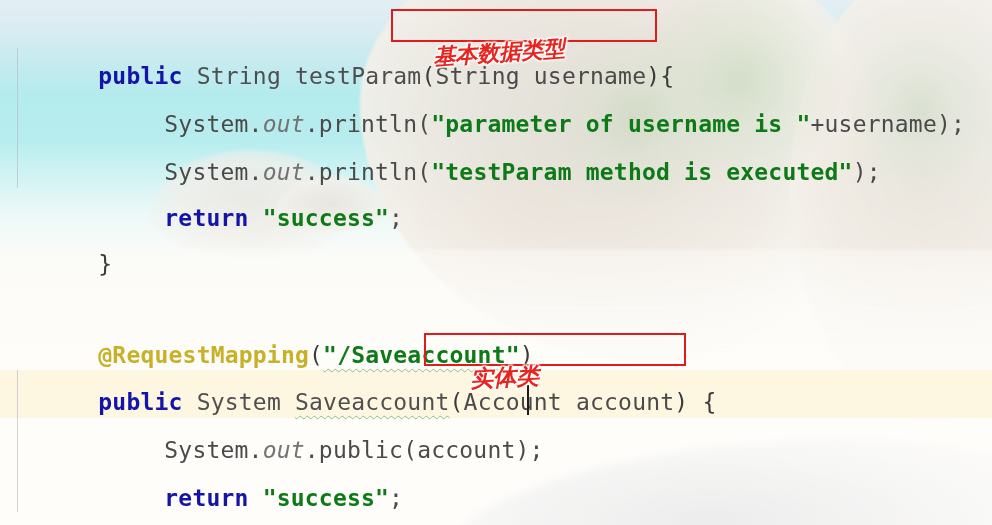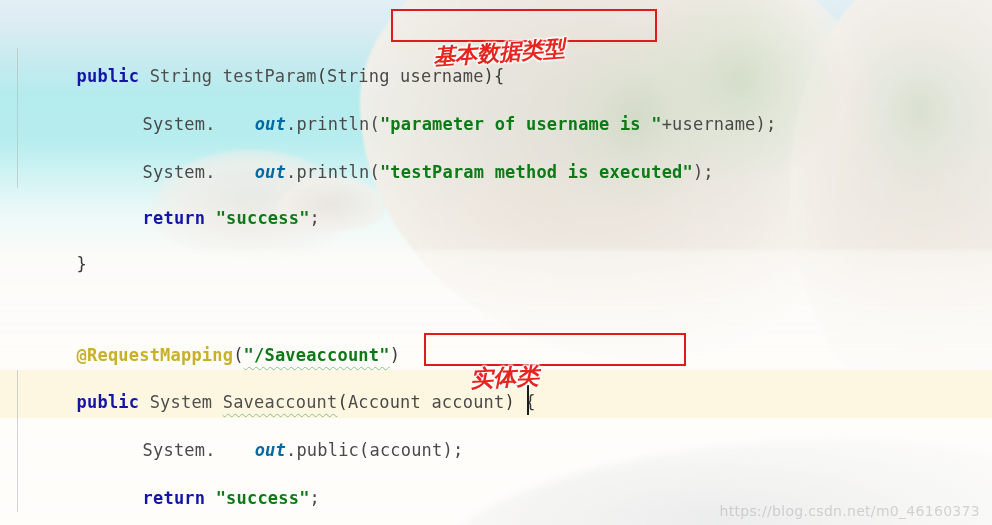--- a/index.html
+++ b/index.html
@@ -117,21 +117,21 @@
   }
   .haze {
     inset: 0; left: 0; top: 0; width: 992px; height: 525px;
     background: rgba(255,255,255,.42);
   }
 
   
   #editor {
     position: absolute;
     inset: 0;
-    font-size: 17px;
+    font-size: 23px;
     line-height: 48px;
     letter-spacing: .2px;
   }
   .line {
     position: absolute;
     left: 0;
     width: 992px;
     height: 48px;
     white-space: pre;
     color: #4a4a4a;
@@ -155,21 +155,21 @@
     width: 1px;
     background: #b9bdc0;
     opacity: .65;
   }
 
   
   .kw        { color: #1414a8; font-weight: bold; }
   .type      { color: #4f4f4f; }
   .ident     { color: #4a4a4a; }
   .str       { color: #0d7a17; font-weight: bold; }
-  .statfield { color: #0369a1; font-weight: bold; font-style: italic; margin-left: 39px; }
+  .statfield { color: #737373; font-weight: normal; font-style: italic; }
   .anno      { color: #c8b028; font-weight: bold; }
   .punct     { color: #3a3a3a; }
   .wavy {
     text-decoration: underline;
     text-decoration-style: wavy;
     text-decoration-color: #8fbf8f;
     text-decoration-thickness: 1px;
     text-underline-offset: 5px;
   }
 
@@ -284,15 +284,14 @@
     </div>
 
   </div>
 
   <div class="red-box" style="left:391px; top:9px; width:266px; height:33px;"></div>
   <div class="cn-note" id="cn-note-1">基本数据类型</div>
 
   <div class="red-box" style="left:424px; top:333px; width:262px; height:33px;"></div>
   <div class="cn-note" id="cn-note-2">实体类</div>
 
-  <div id="watermark">https://blog.csdn.net/m0_46160373</div>
 
 </div>
 
 </body></html>

